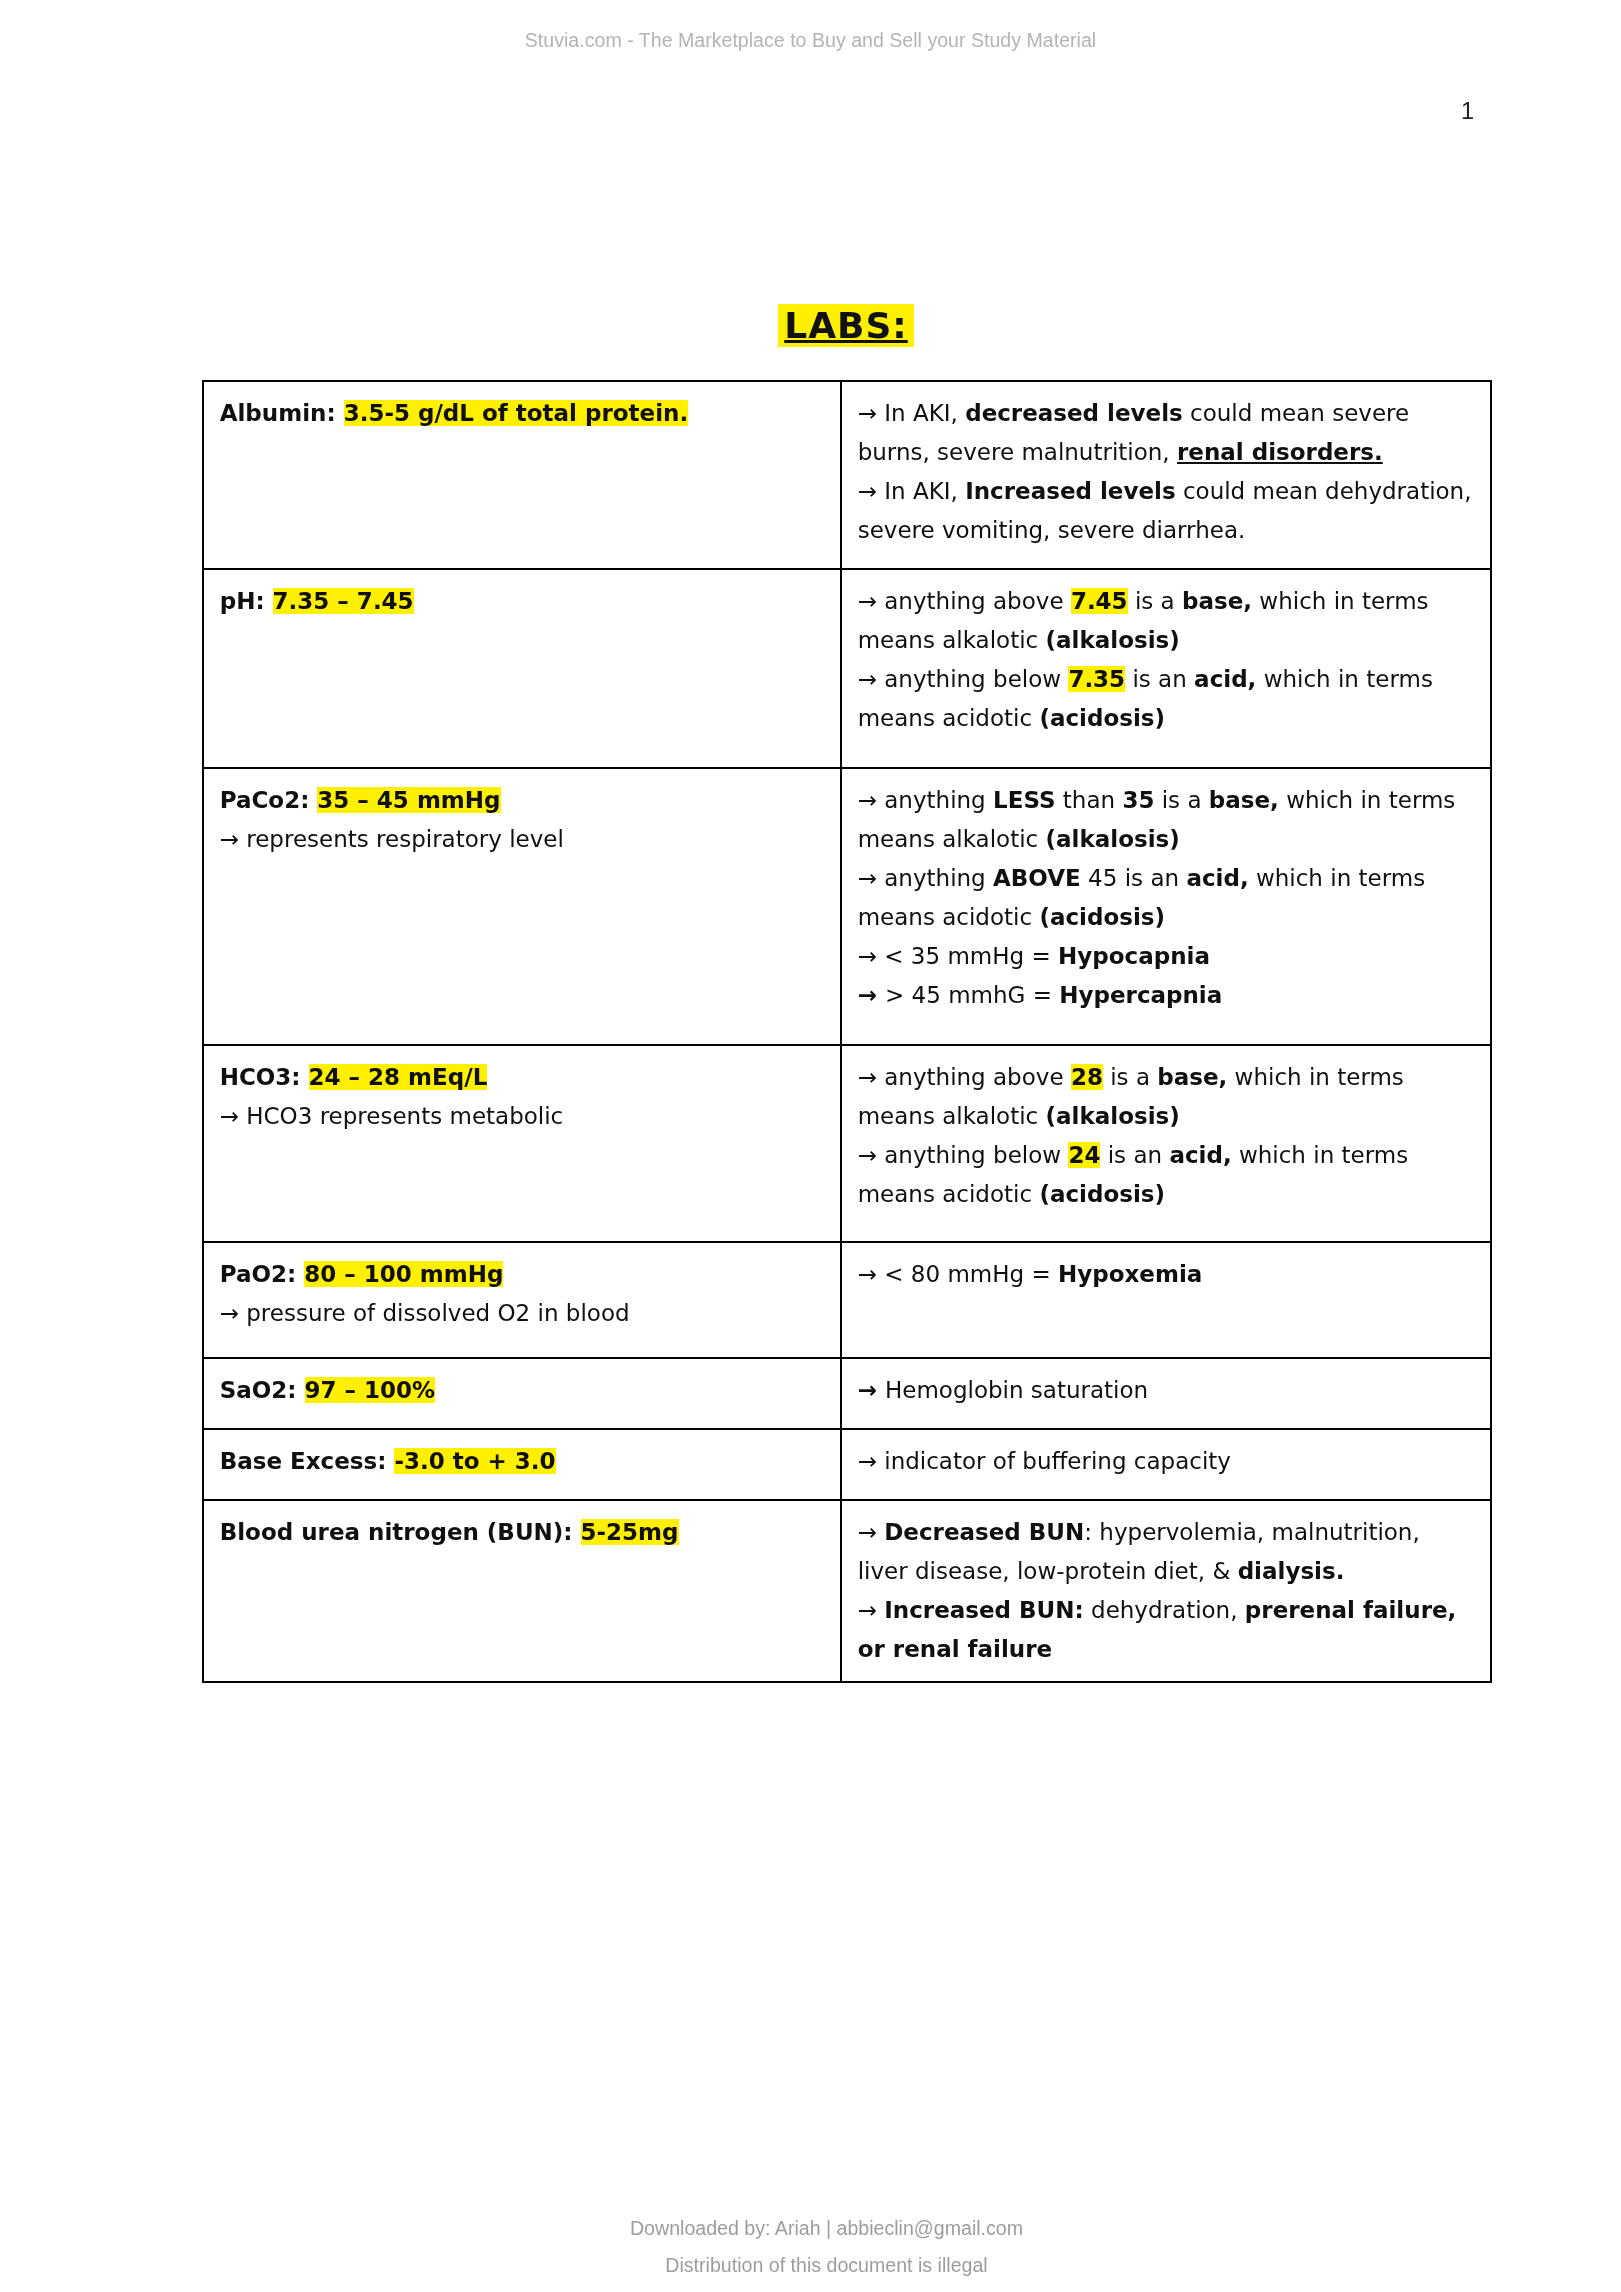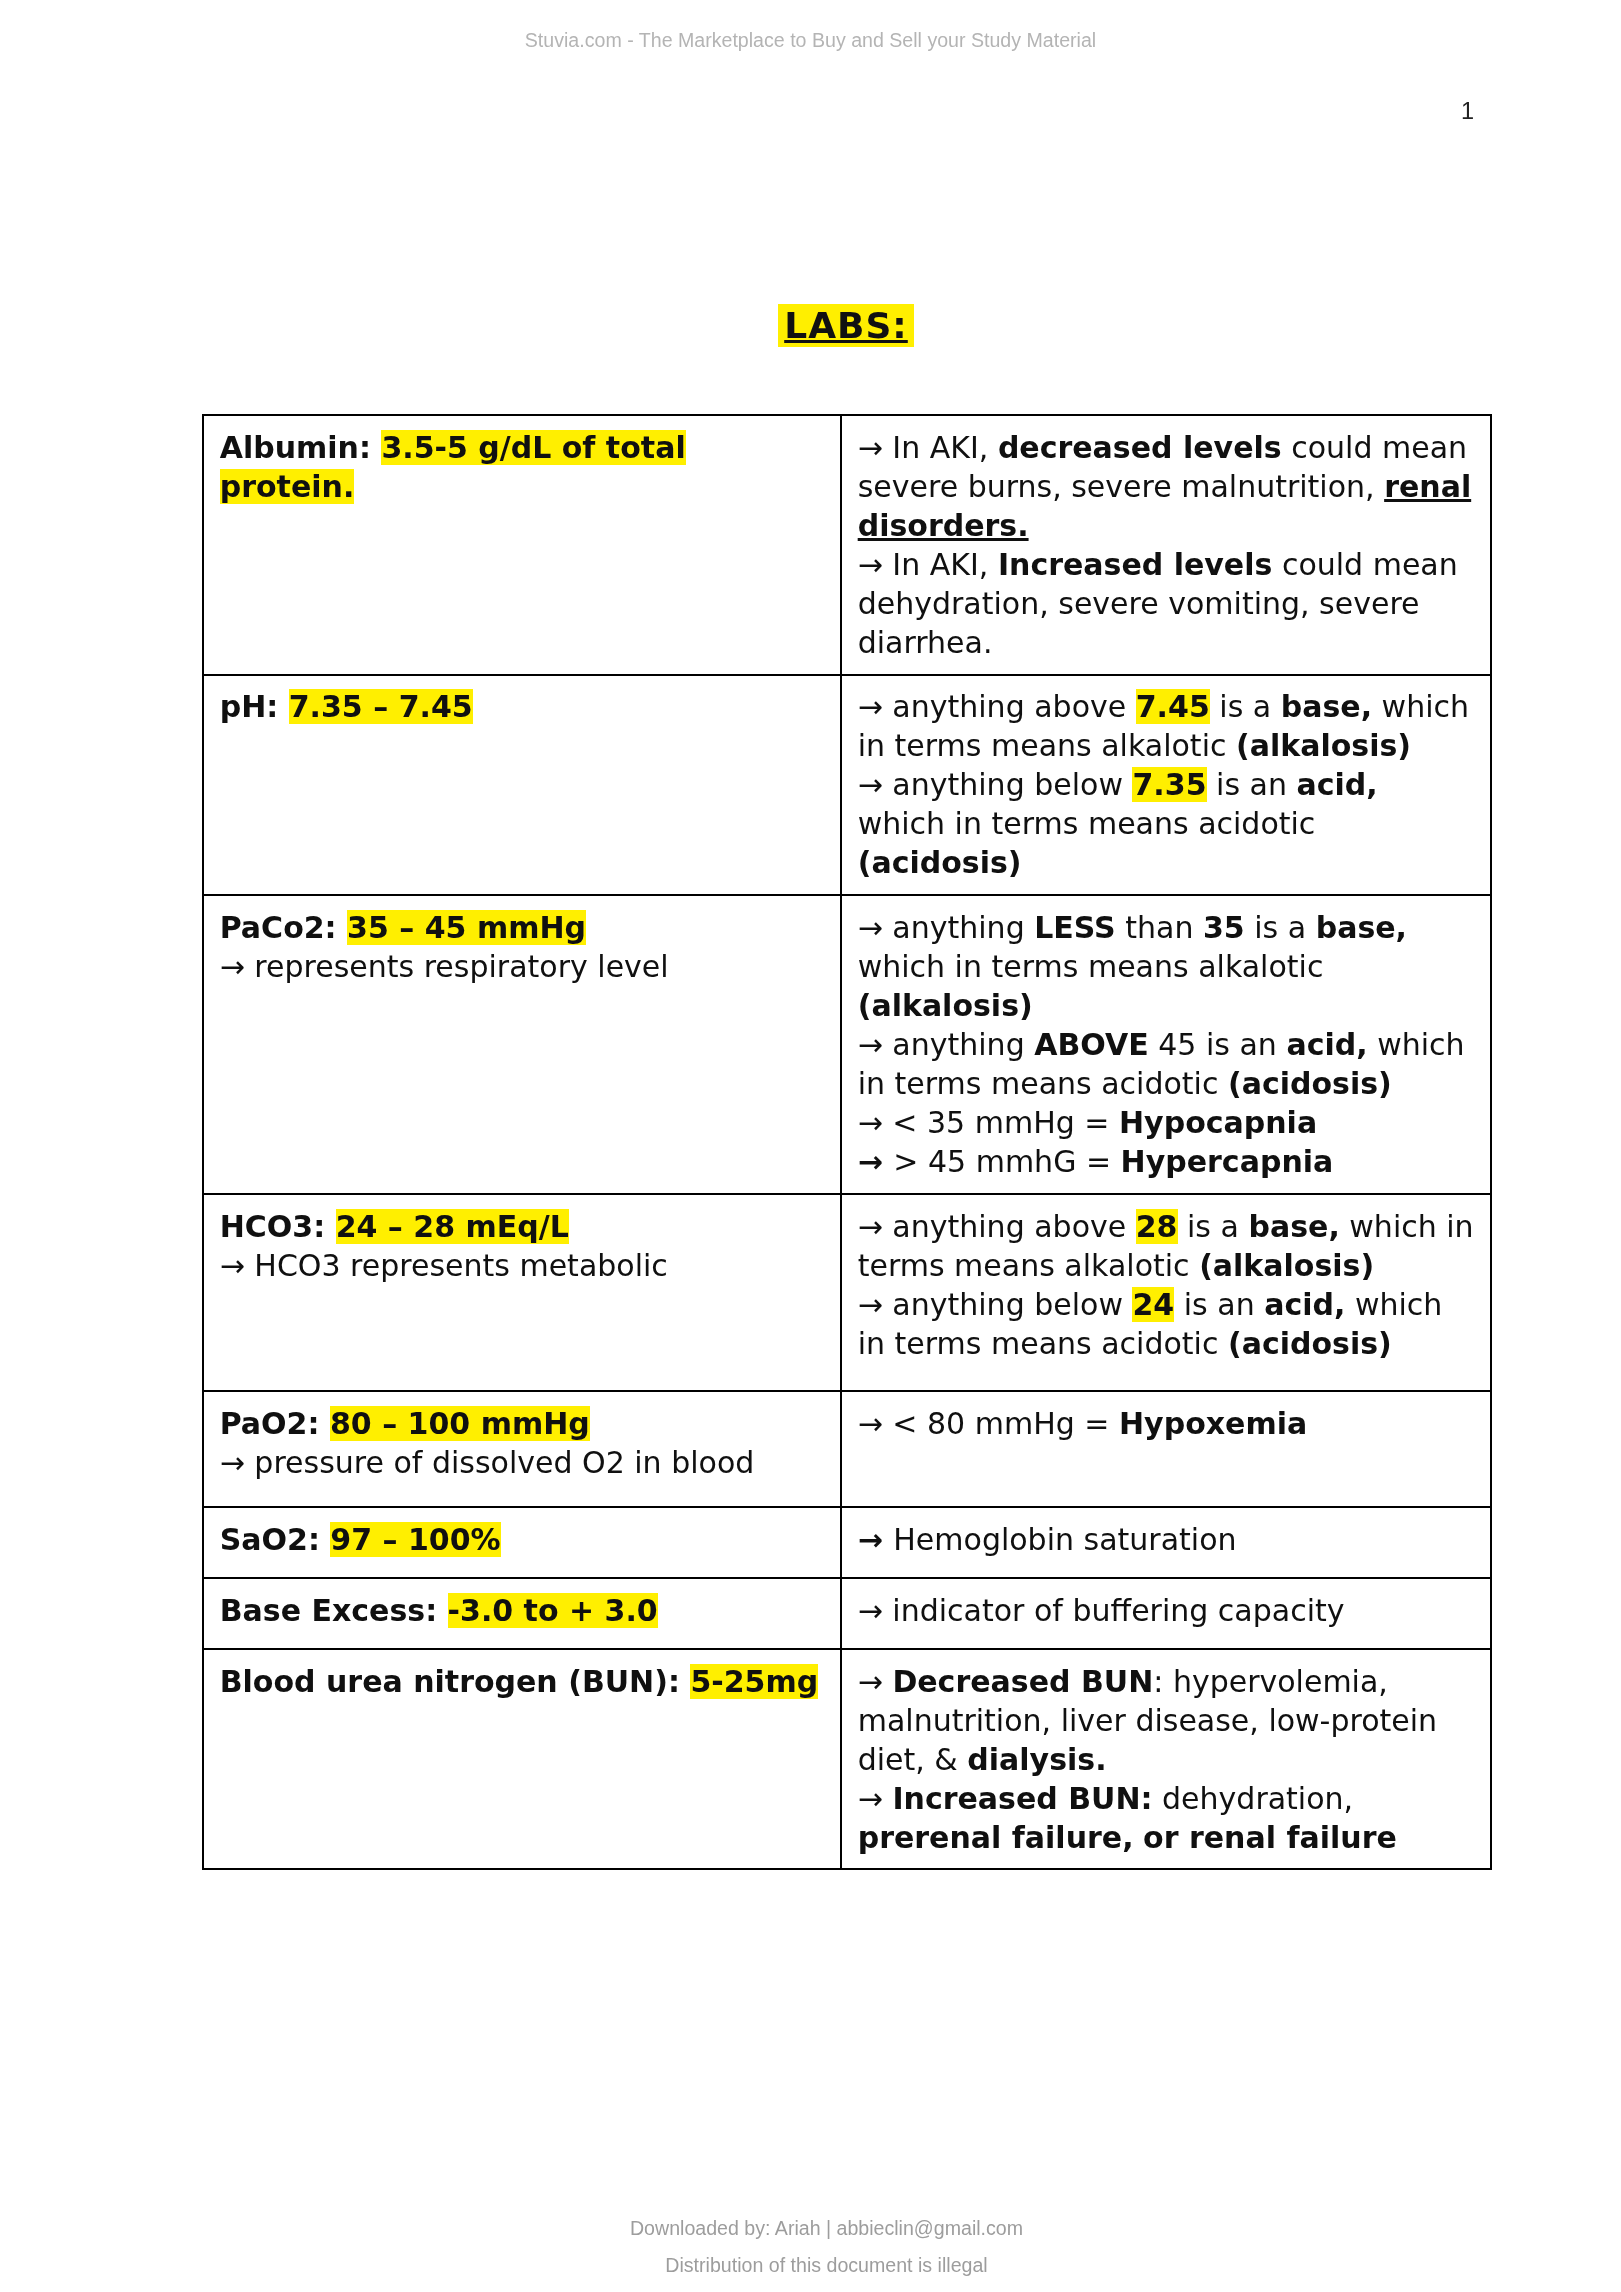--- a/index.html
+++ b/index.html
@@ -43,25 +43,25 @@
     display:inline-block;
     font-size:36px;
     font-weight:bold;
     background:var(--highlight);
     text-decoration:underline;
     padding:1px 5.9px;
     letter-spacing:1px;
   }
   table.labs-table{
     position:absolute;
-    top:414px; left:202px;
+    top:380px; left:202px;
     width:1288px;
     border-collapse:collapse;
     table-layout:fixed;
-    font-size:30px;
+    font-size:23px;
     line-height:39px;
     color:#101010;
   }
   table.labs-table td{
     border:2px solid var(--border);
     vertical-align:top;
     padding:11.8px 15.7px 11.8px 15.7px;
     word-wrap:break-word;
   }
   td.cell-left{width:638px;}

